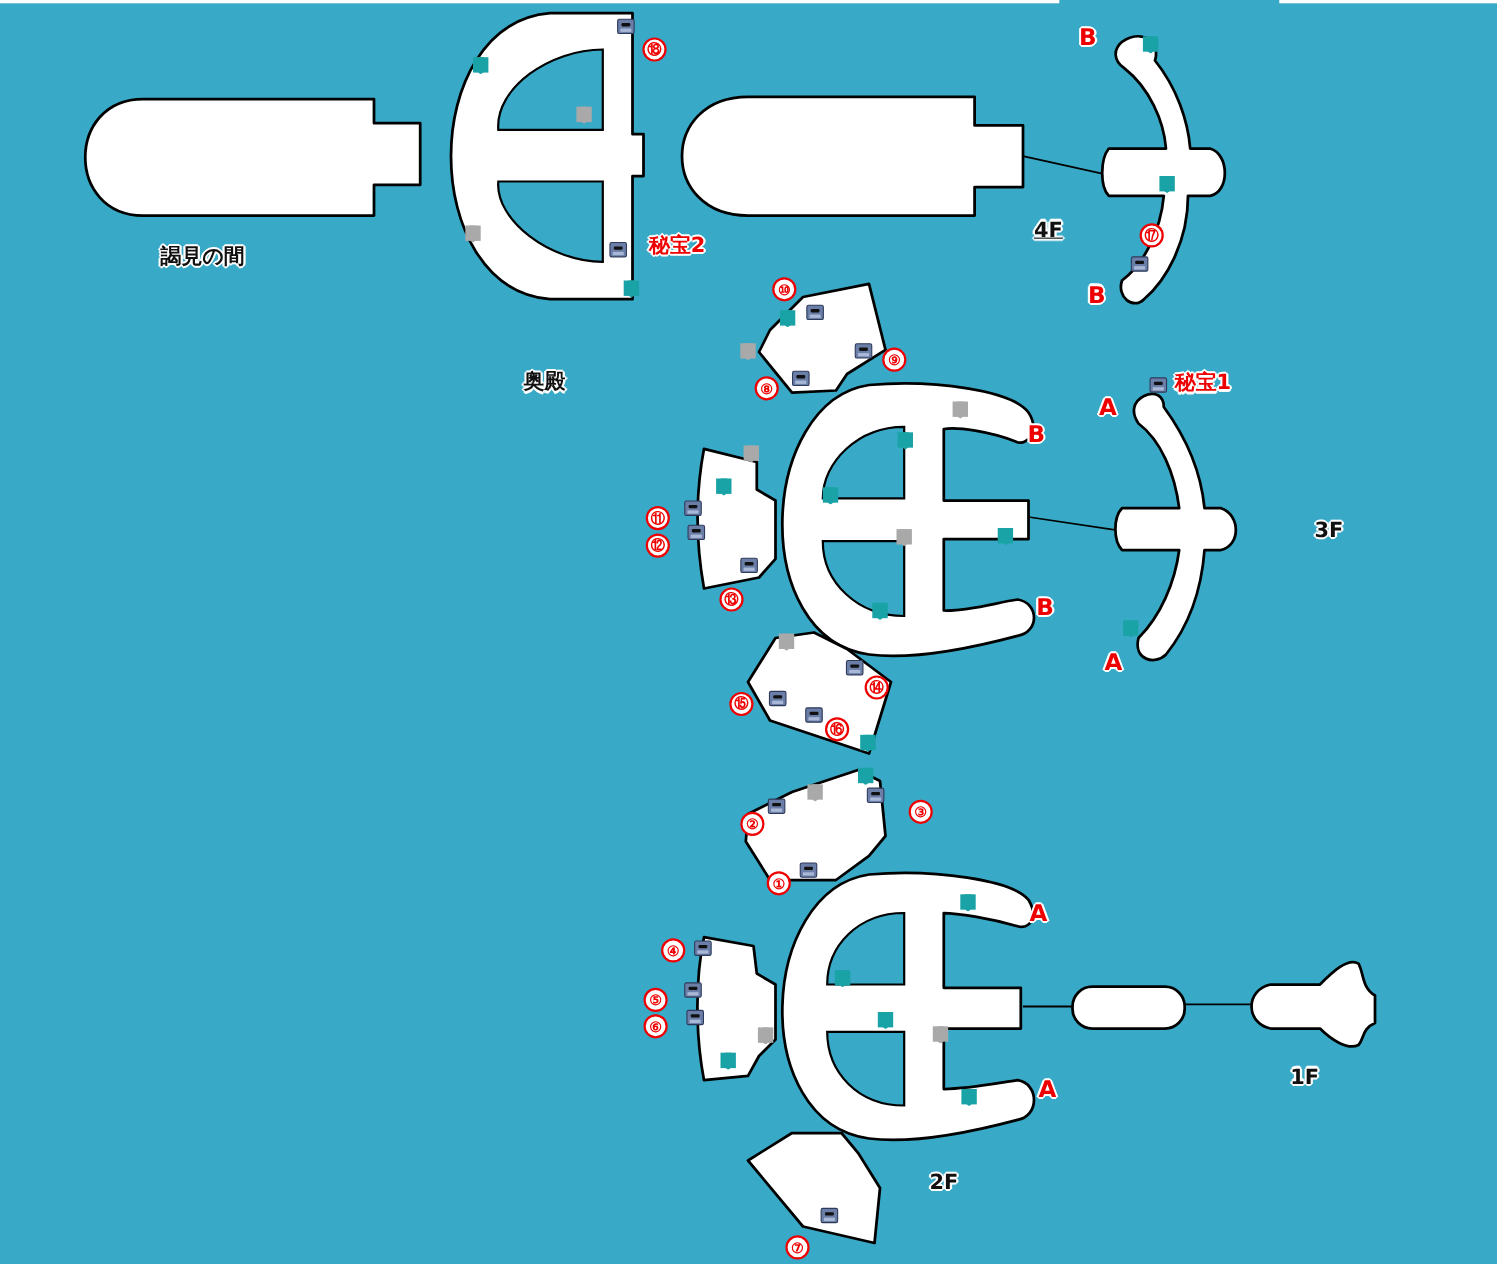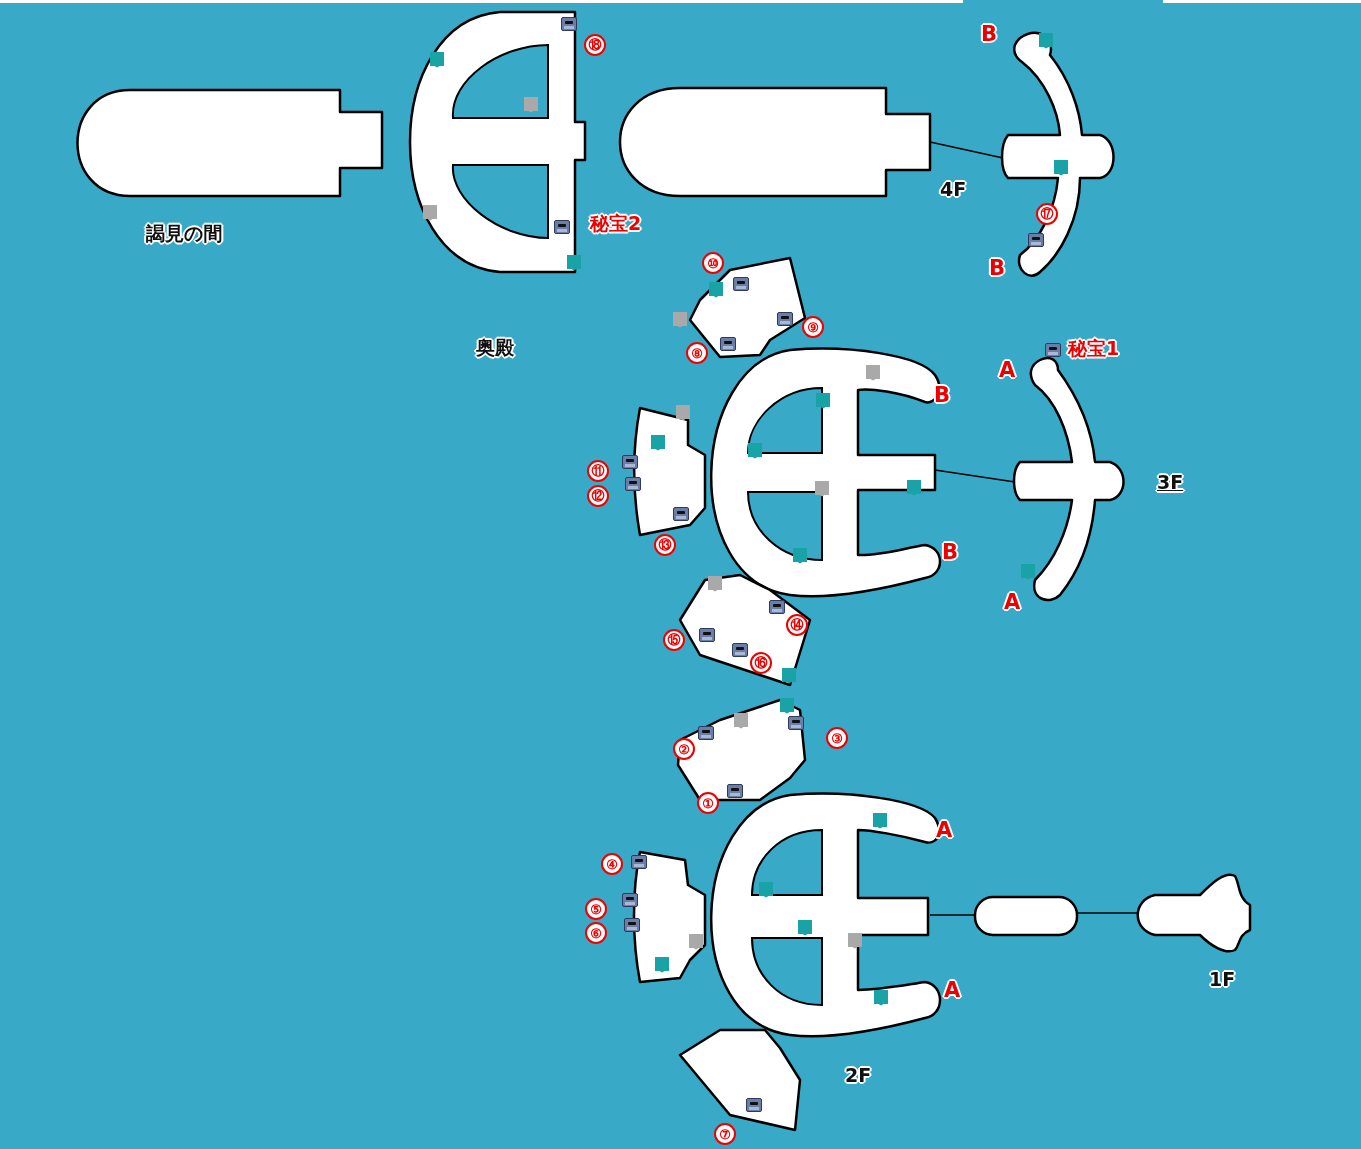--- a/index.html
+++ b/index.html
@@ -62,24 +62,24 @@
   <path class="room" d="M680,1055 L720,1030 L765,1030 L780,1048 L800,1080 L795,1130 L730,1115 Z"></path>
   <line class="conn" x1="930" y1="915" x2="975" y2="915"></line>
   <rect class="room" x="975" y="897" width="102" height="38" rx="18"></rect>
   <line class="conn" x1="1077" y1="913" x2="1137" y2="913"></line>
   <path class="room" d="M1155,895 L1200,895 C1210,885 1225,870 1235,876 C1240,885 1238,898 1250,905 L1250,930 C1238,935 1240,945 1235,950 C1225,955 1210,945 1200,935 L1155,935 C1132,930 1132,900 1155,895 Z"></path>
 </svg>
 
 <div class="lbl area" style="left:146px;top:224px;">謁見の間</div>
 <div class="lbl area" style="left:476px;top:290px;margin-top:48px;">奥殿</div>
 
-<div class="lbl floor" style="left:940px;top:180px;">4F</div>
-<div class="lbl floor" style="left:1157px;top:473px;text-decoration:underline;">3F</div>
+<div class="lbl floor" style="left:940px;top:200px;text-decoration:underline;">4F</div>
+<div class="lbl floor" style="left:1195px;top:473px;">3F</div>
 <div class="lbl floor" style="left:845px;top:1066px;">2F</div>
-<div class="lbl floor" style="left:1209px;top:970px;">1F</div>
+<div class="lbl floor" style="left:1173px;top:970px;">1F</div>
 
 <div class="lbl secret" style="left:590px;top:214px;">秘宝2</div>
 <div class="lbl secret" style="left:1068px;top:339px;">秘宝1</div>
 
 <div class="lbl warp" style="left:981px;top:24px;">B</div>
 <div class="lbl warp" style="left:989px;top:258px;">B</div>
 <div class="lbl warp" style="left:934px;top:385px;">B</div>
 <div class="lbl warp" style="left:942px;top:542px;">B</div>
 <div class="lbl warp" style="left:999px;top:360px;">A</div>
 <div class="lbl warp" style="left:1004px;top:592px;">A</div>

